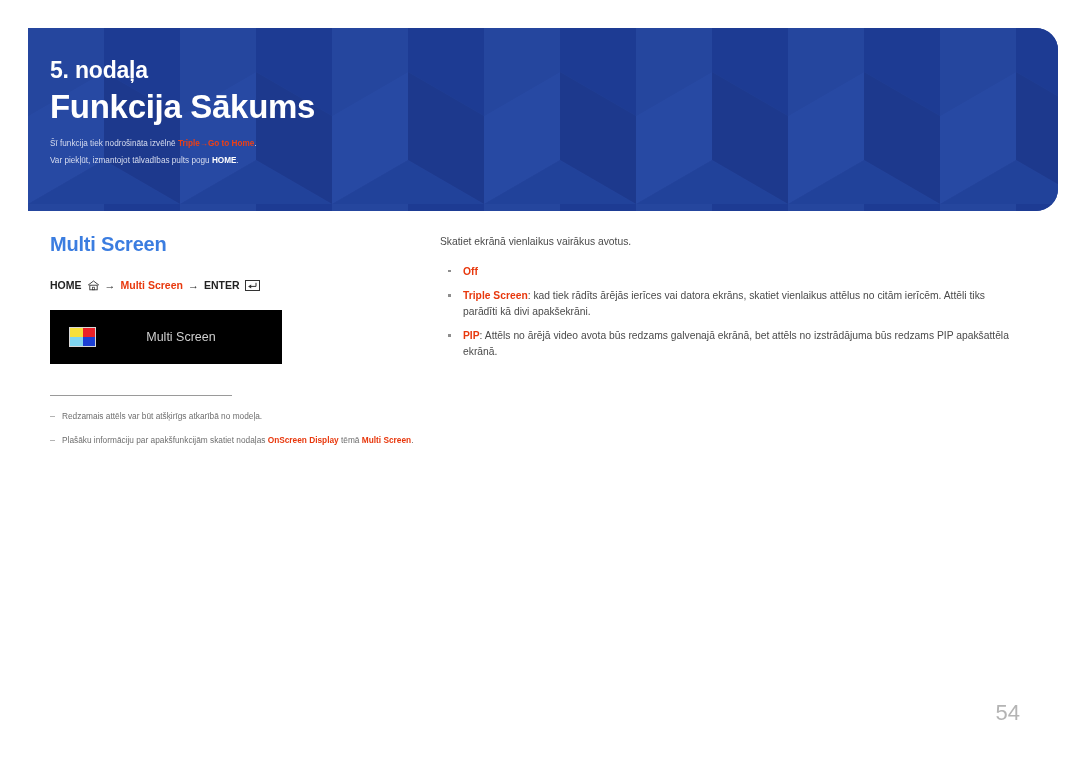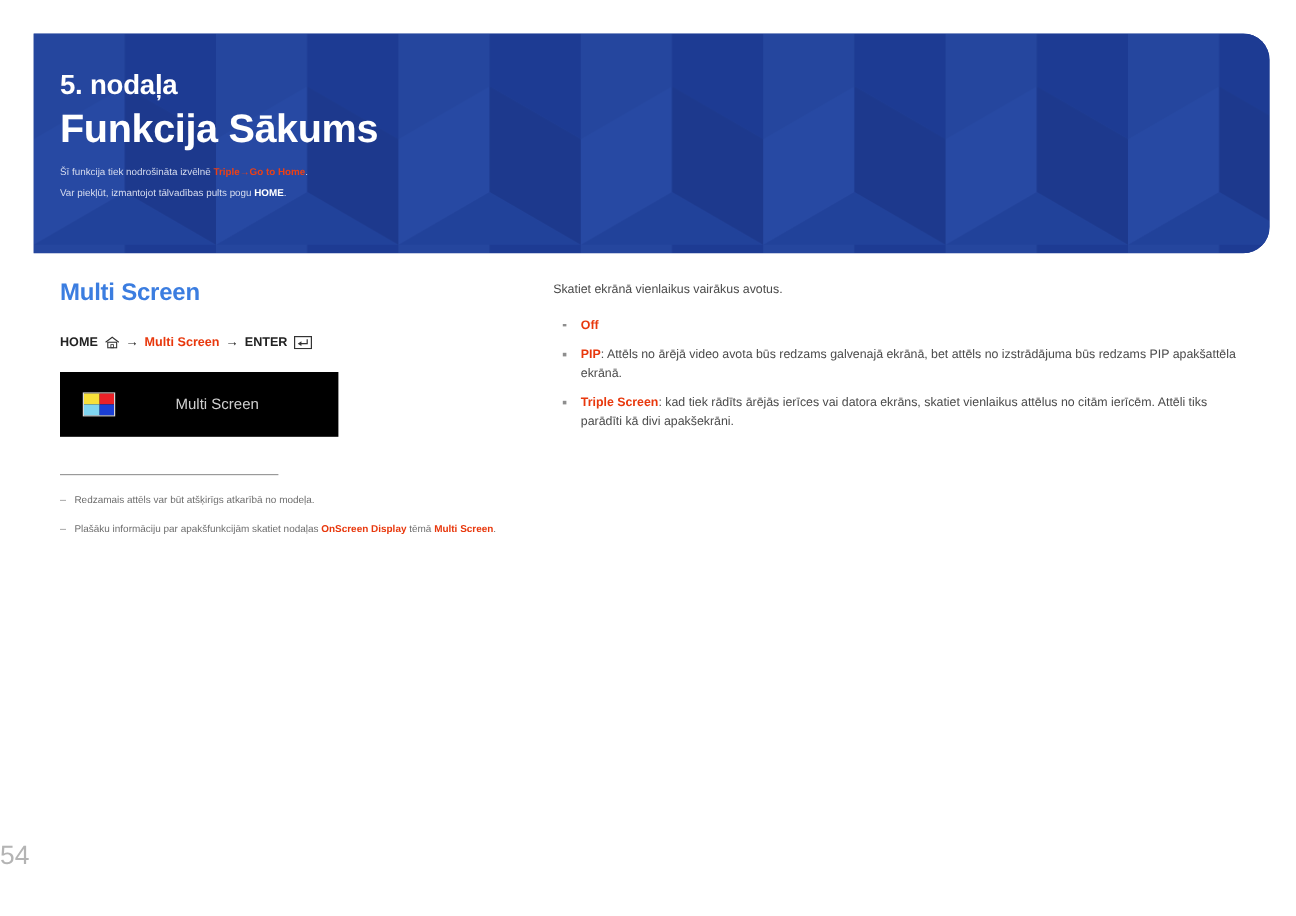--- a/index.html
+++ b/index.html
@@ -80,21 +80,21 @@
     width: 1080px;
   }
   .col-left {
     position: absolute;
     left: 50px;
     top: 21px;
     width: 370px;
   }
   .col-right {
     position: absolute;
-    left: 461px;
+    left: 440px;
     top: 24px;
     width: 578px;
   }
 
   .section-title {
     font-size: 20px;
     font-weight: bold;
     color: #3b7de0;
     margin: 0;
     letter-spacing: -0.2px;
@@ -200,21 +200,21 @@
     color: #e8380d;
     font-weight: bold;
   }
 
   
   .page-num {
     position: absolute;
     left: 0;
     top: 700px;
     width: 1020px;
-    text-align: left;
+    text-align: right;
     font-size: 22px;
     color: #b4b4b4;
   }
 </style>
 </head>
 <body>
 
 <div class="banner">
   <svg class="banner-pattern" width="1030" height="183" viewBox="0 0 1030 183" preserveAspectRatio="none">
     <defs>
@@ -294,19 +294,19 @@
           <span class="dash">–</span>
           <span><span>Plašāku informāciju par apakšfunkcijām skatiet nodaļas </span><span class="acc">OnScreen Display</span><span> tēmā </span><span class="acc">Multi Screen</span><span>.</span></span>
         </div>
       </div>
   </div>
 
   <div class="col-right">
     <p class="intro">Skatiet ekrānā vienlaikus vairākus avotus.</p>
     <ul class="opts" id="options">
         <li><span class="term">Off</span></li>
+        <li><span class="term">Triple Screen</span><span>: kad tiek rādīts ārējās ierīces vai datora ekrāns, skatiet vienlaikus attēlus no citām ierīcēm. Attēli tiks parādīti kā divi apakšekrāni.</span></li>
         <li><span class="term">PIP</span><span>: Attēls no ārējā video avota būs redzams galvenajā ekrānā, bet attēls no izstrādājuma būs redzams PIP apakšattēla ekrānā.</span></li>
-        <li><span class="term">Triple Screen</span><span>: kad tiek rādīts ārējās ierīces vai datora ekrāns, skatiet vienlaikus attēlus no citām ierīcēm. Attēli tiks parādīti kā divi apakšekrāni.</span></li>
       </ul>
   </div>
 </div>
 
 <div class="page-num">54</div>
 
 </body></html>

